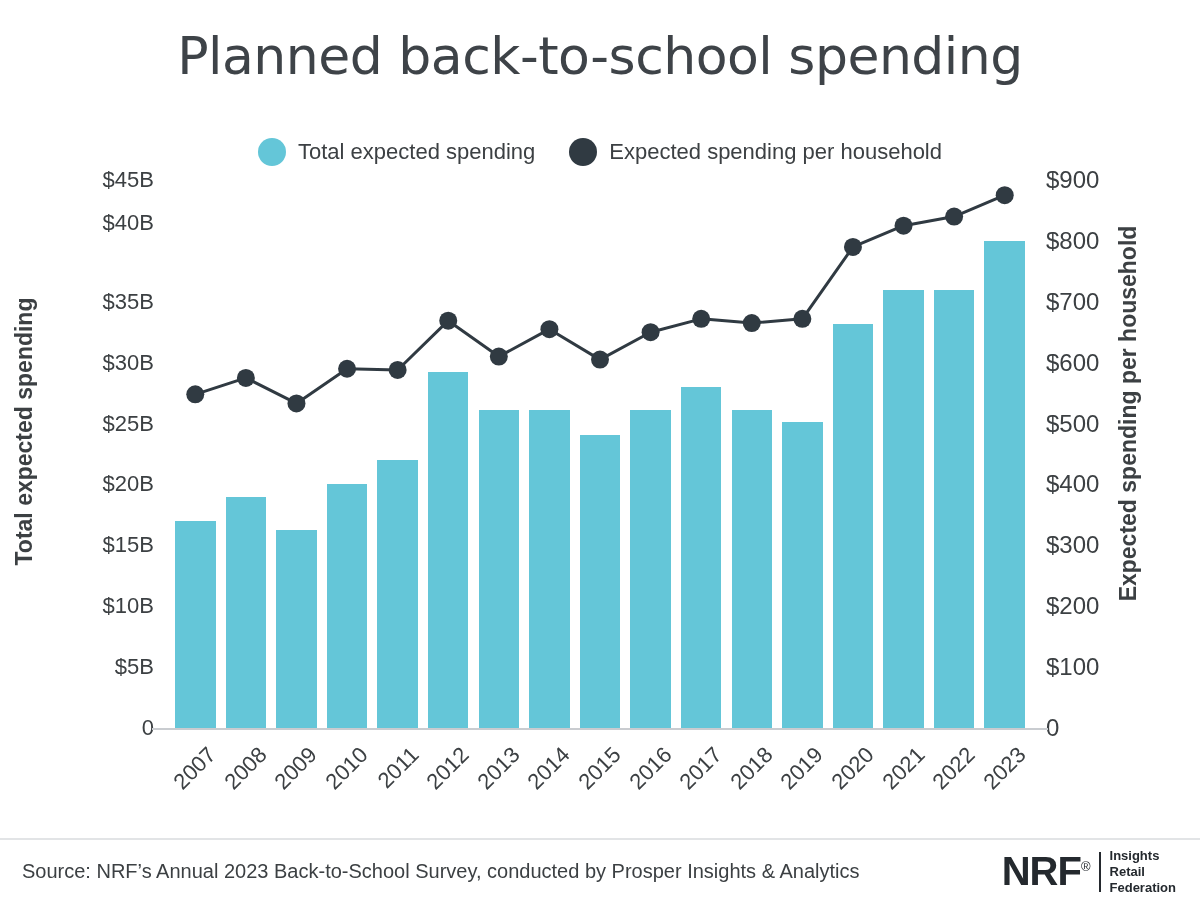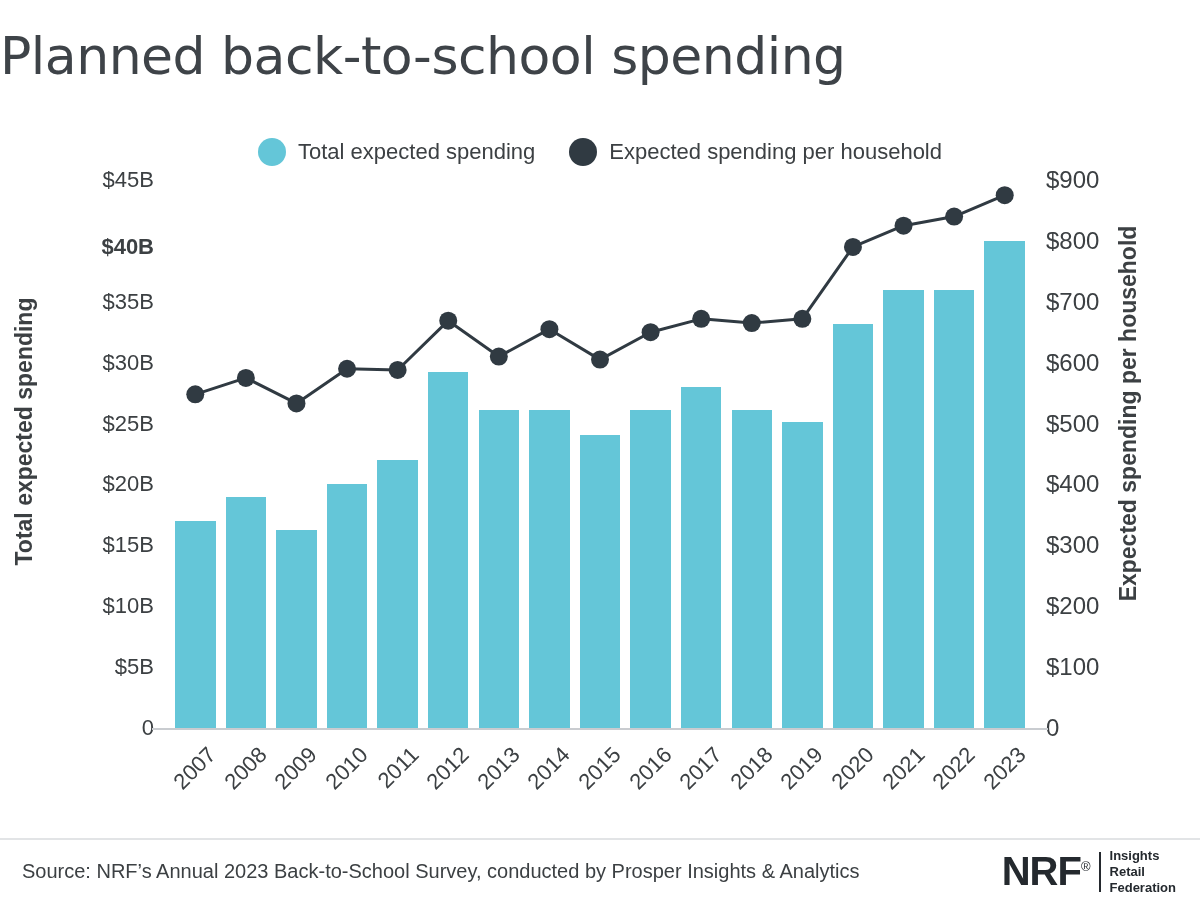--- a/index.html
+++ b/index.html
@@ -21,20 +21,21 @@
     width: 1200px;
     height: 909px;
   }
 
   
   .chart-title {
     position: absolute;
     left: 0;
     top: 26px;
     width: 1200px;
+    text-align: center;
     font-size: 52px;
     font-weight: 400;
     letter-spacing: -0.5px;
     color: #3e4348;
     font-family: "DejaVu Sans", sans-serif;
   }
 
   
   .legend {
     position: absolute;
@@ -237,21 +238,21 @@
 
   <div class="ytick-left-wrap" id="ytl">
       <div class="ytick-left" style="top: 548px;">0</div>
       <div class="ytick-left" style="top: 487.111px;">$5B</div>
       <div class="ytick-left" style="top: 426.222px;">$10B</div>
       <div class="ytick-left" style="top: 365.333px;">$15B</div>
       <div class="ytick-left" style="top: 304.444px;">$20B</div>
       <div class="ytick-left" style="top: 243.556px;">$25B</div>
       <div class="ytick-left" style="top: 182.667px; margin-left: 18px;">$30B</div>
       <div class="ytick-left" style="top: 121.778px;">$35B</div>
-      <div class="ytick-left" style="top: 67px; font-weight: bold;">$40B</div>
+      <div class="ytick-left" style="top: 43px;">$40B</div>
       <div class="ytick-left" style="top: 0px;">$45B</div>
     </div>
   <div class="ytick-right-wrap" id="ytr">
       <div class="ytick-right" style="top: 548px;">0</div>
       <div class="ytick-right" style="top: 487.111px;">$100</div>
       <div class="ytick-right" style="top: 426.222px; text-align: right;">$200</div>
       <div class="ytick-right" style="top: 365.333px;">$300</div>
       <div class="ytick-right" style="top: 304.444px;">$400</div>
       <div class="ytick-right" style="top: 243.556px;">$500</div>
       <div class="ytick-right" style="top: 182.667px;">$600</div>

